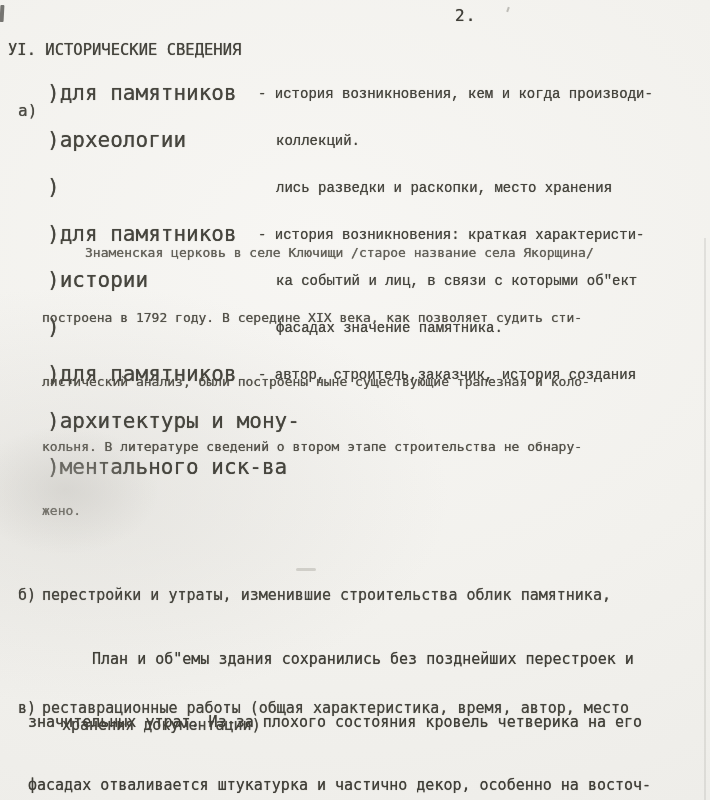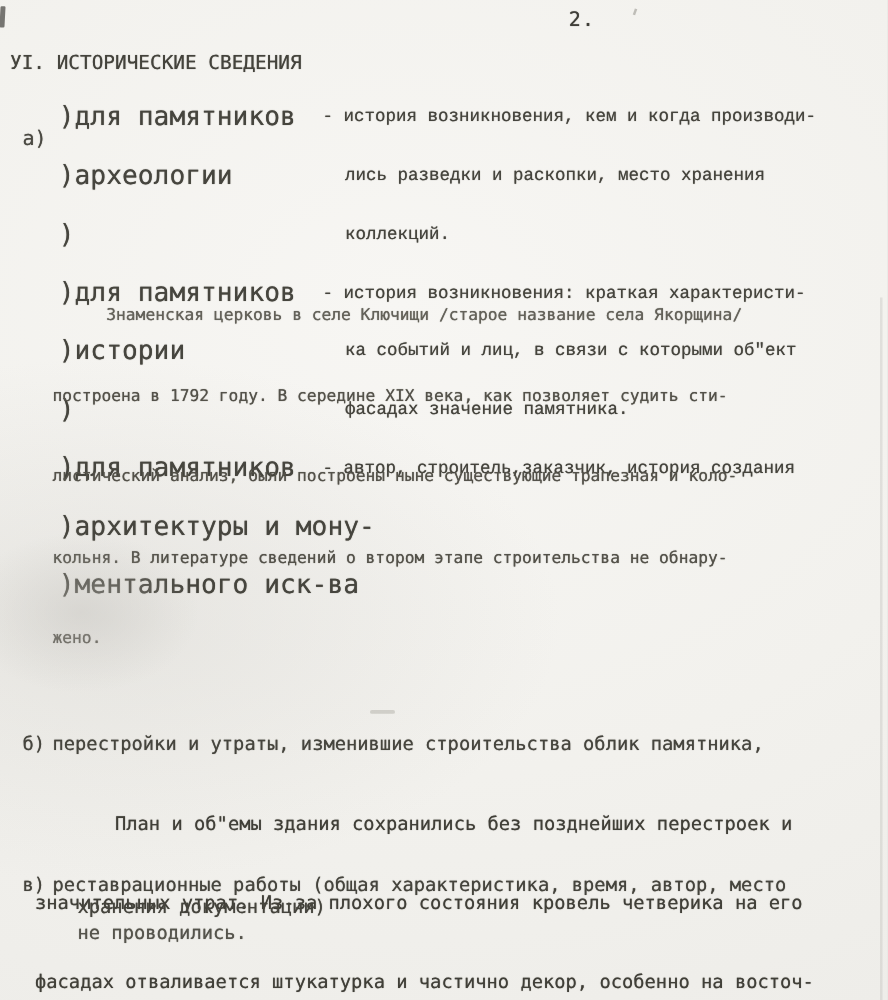--- a/index.html
+++ b/index.html
@@ -57,22 +57,22 @@
     <div>)</div>
     <div>)для памятников</div>
     <div>)архитектуры и мону-</div>
     <div>)ментального иск-ва</div>
   </div>
 
   <div class="abs marker-a">а)</div>
 
   <div class="abs rightcol">
     <div>- история возникновения, кем и когда производи-</div>
+    <div class="cont">коллекций.</div>
     <div class="cont">лись разведки и раскопки, место хранения</div>
-    <div class="cont">коллекций.</div>
     <div>- история возникновения: краткая характеристи-</div>
     <div class="cont">ка событий и лиц, в связи с которыми об"ект</div>
     <div class="cont">фасадах значение памятника.</div>
     <div>- автор, строитель,заказчик, история создания</div>
   </div>
 
   <div class="abs para1">
     <div class="ind">Знаменская церковь в селе Ключищи /старое название села Якорщина/</div>
     <div>построена в 1792 году. В середине XIX века, как позволяет судить сти-</div>
     <div>листический анализ, были построены ныне существующие трапезная и коло-</div>
@@ -91,21 +91,20 @@
     <div>фасадах отваливается штукатурка и частично декор, особенно на восточ-</div>
     
     
   </div>
 
   <div class="abs secv1">
     <span class="m">в)</span>
     <span class="t">реставрационные работы (общая характеристика, время, автор, место</span>
   </div>
   <div class="abs secv2">хранения документации)</div>
-  <div class="abs secv3">не проводились.</div>
 
   <div class="corner-mark"></div>
   <div class="tick-mark"></div>
   <div class="dash-mark"></div>
   <div class="edge-line"></div>
   <div class="smudge"></div>
 
 </div>
 
 </body></html>

